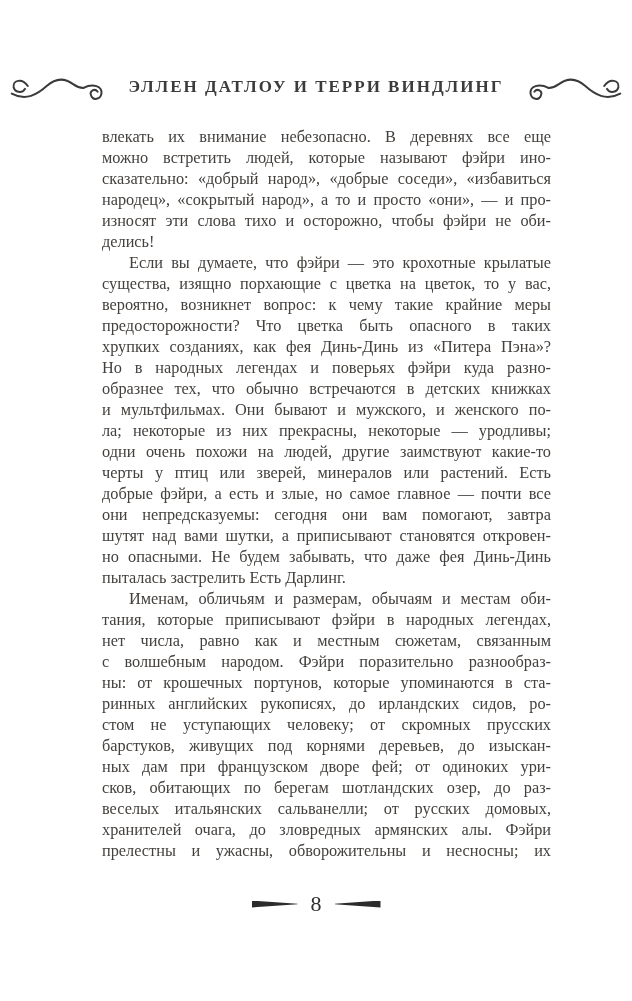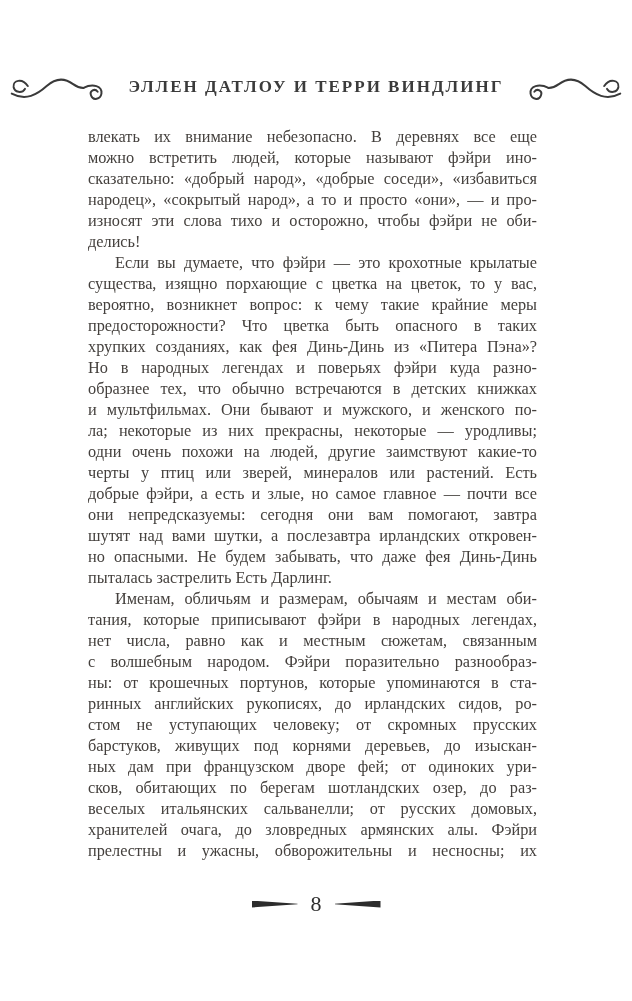--- a/index.html
+++ b/index.html
@@ -16,21 +16,21 @@
     position:absolute;top:70px;left:0;width:100%;
     display:flex;align-items:center;justify-content:center;gap:20px;
   }
   .running-head{
     font-size:17px;font-weight:700;letter-spacing:2px;
     color:#3b3b3b;white-space:nowrap;
   }
   .flourish{width:100px;height:34px;flex:0 0 auto;}
   .flourish.mirrored{transform:scaleX(-1);}
   .textblock{
-    position:absolute;top:126px;left:88px;width:449px;
+    position:absolute;top:126px;left:102px;width:449px;
   }
   .line{
     font-size:16.3px;
     line-height:21px;height:21px;
     text-align:justify;
     text-align-last:justify;
     overflow:visible;
   }
   .line.lastline{text-align-last:left;}
   .line.indent{text-indent:27px;}
@@ -75,21 +75,21 @@
       <div class="line">предосторожности? Что цветка быть опасного в таких</div>
       <div class="line">хрупких созданиях, как фея Динь-Динь из «Питера Пэна»?</div>
       <div class="line">Но в народных легендах и поверьях фэйри куда разно-</div>
       <div class="line">образнее тех, что обычно встречаются в детских книжках</div>
       <div class="line">и мультфильмах. Они бывают и мужского, и женского по-</div>
       <div class="line">ла; некоторые из них прекрасны, некоторые — уродливы;</div>
       <div class="line">одни очень похожи на людей, другие заимствуют какие-то</div>
       <div class="line">черты у птиц или зверей, минералов или растений. Есть</div>
       <div class="line">добрые фэйри, а есть и злые, но самое главное — почти все</div>
       <div class="line">они непредсказуемы: сегодня они вам помогают, завтра</div>
-      <div class="line">шутят над вами шутки, а послезавтра ирландских откровен-</div>
+      <div class="line">шутят над вами шутки, а приписывают становятся откровен-</div>
       <div class="line">но опасными. Не будем забывать, что даже фея Динь-Динь</div>
       <div class="line lastline">пыталась застрелить Есть Дарлинг.</div>
       <div class="line indent">Именам, обличьям и размерам, обычаям и местам оби-</div>
       <div class="line">тания, которые приписывают фэйри в народных легендах,</div>
       <div class="line">нет числа, равно как и местным сюжетам, связанным</div>
       <div class="line">с волшебным народом. Фэйри поразительно разнообраз-</div>
       <div class="line">ны: от крошечных портунов, которые упоминаются в ста-</div>
       <div class="line">ринных английских рукописях, до ирландских сидов, ро-</div>
       <div class="line">стом не уступающих человеку; от скромных прусских</div>
       <div class="line">барстуков, живущих под корнями деревьев, до изыскан-</div>

